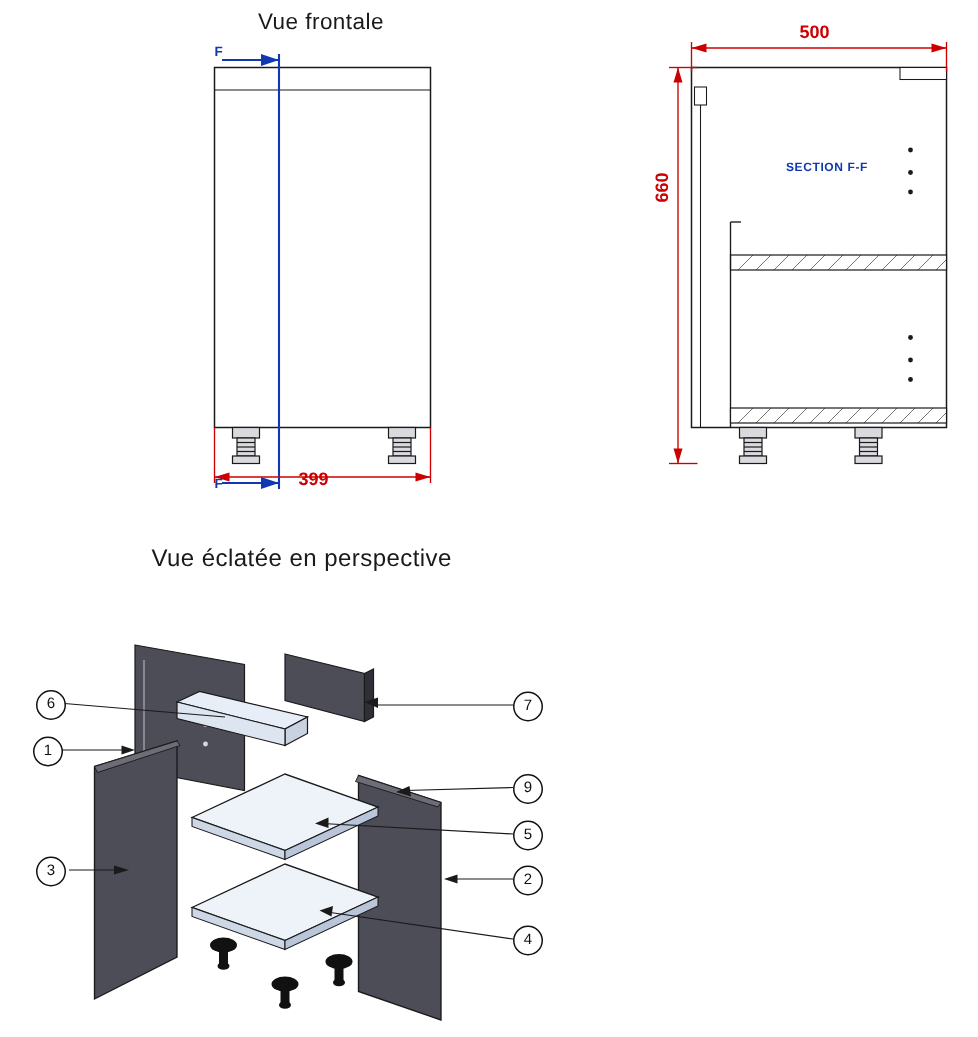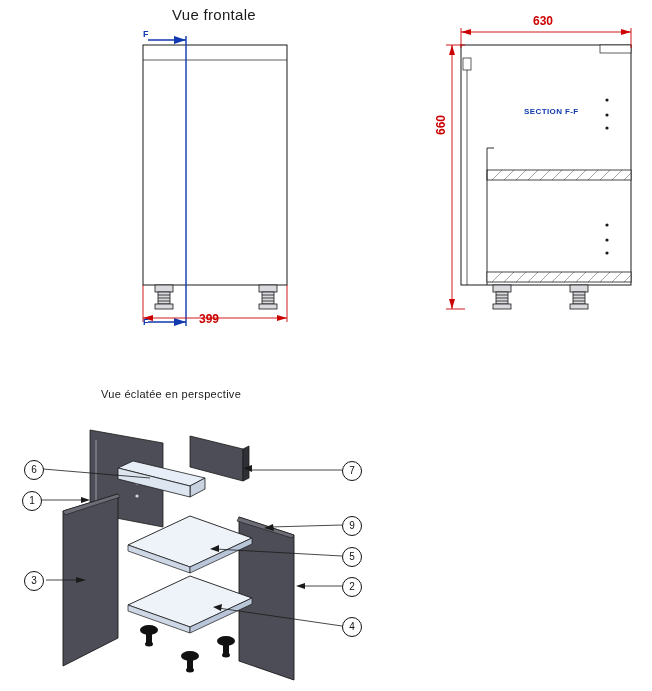--- a/index.html
+++ b/index.html
@@ -21,21 +21,21 @@
     height: 633px;
   }
   .title {
     position: absolute;
     color: #1a1a1a;
     font-size: 15px;
     letter-spacing: 0.3px;
     white-space: nowrap;
   }
   #title-front { left: 172px; top: 6px; }
-  #title-exploded { left: 101px; top: 388px; font-size: 11px; }
+  #title-exploded { left: 101px; top: 364px; font-size: 16px; }
 
   .dim-text {
     position: absolute;
     color: #cc0000;
     font-size: 12px;
     font-weight: bold;
     white-space: nowrap;
   }
   #dim-399 { left: 199px; top: 312px; text-align: center; }
   #dim-450 { left: 533px; top: 14px; }
@@ -269,21 +269,21 @@
         <line x1="342" y1="626" x2="218" y2="608"></line>
         <polygon points="213,607 222,604 221,611" fill="#1a1a1a" stroke="none"></polygon>
       </g>
     </g>
   </svg>
 
   <div class="title" id="title-front">Vue frontale</div>
   <div class="title" id="title-exploded">Vue éclatée en perspective</div>
 
   <div class="dim-text" id="dim-399">399</div>
-  <div class="dim-text" id="dim-450">630</div>
+  <div class="dim-text" id="dim-450">500</div>
   <div class="dim-text" id="dim-660">660</div>
 
   <div class="section-label" id="section-ff">SECTION F-F</div>
   <div class="cut-letter" id="cut-f-top">F</div>
   <div class="cut-letter" id="cut-f-bottom">F</div>
 
   <div class="balloon" style="left:22px; top:491px;">1</div>
   <div class="balloon" style="left:342px; top:577px;">2</div>
   <div class="balloon" style="left:24px; top:571px;">3</div>
   <div class="balloon" style="left:342px; top:617px;">4</div>

